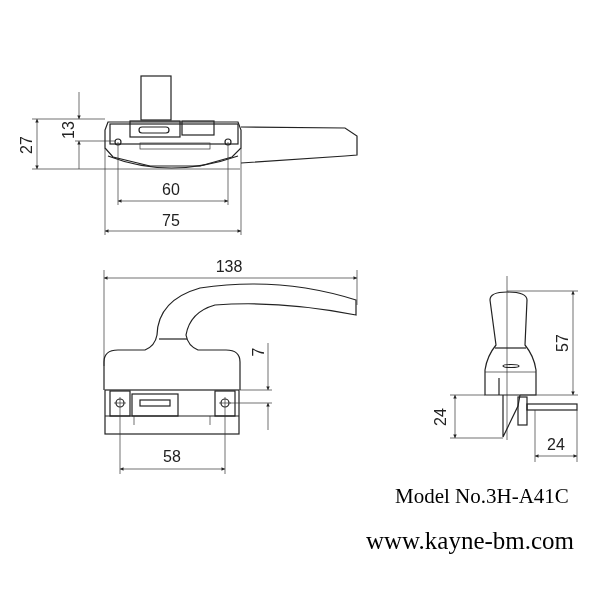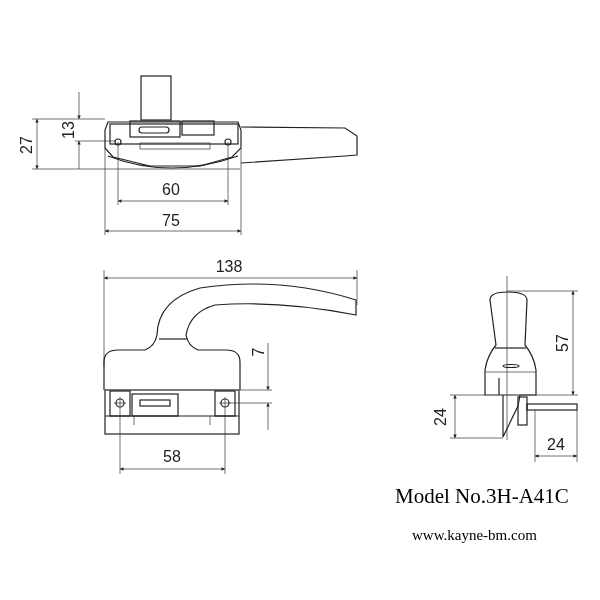--- a/index.html
+++ b/index.html
@@ -3,21 +3,21 @@
 <meta charset="utf-8">
 <style>
   html, body { margin: 0; padding: 0; background: #ffffff; }
   body { width: 600px; height: 600px; position: relative; overflow: hidden; }
   svg { position: absolute; left: 0; top: 0; }
   .ln { stroke: #222; stroke-width: 1.2; fill: none; }
   .thin { stroke: #333; stroke-width: 0.7; fill: none; }
   .dim { font-family: "Liberation Sans", sans-serif; font-size: 16px; fill: #222; }
   .caption { position: absolute; font-family: "Liberation Serif", serif; color: #000; }
   #model { left: 363px; top: 484px; font-size: 21px; margin-left: 32px; }
-  #site { left: 366px; top: 527px; font-size: 15px; margin-left: 46px; }
+  #site { left: 366px; top: 527px; font-size: 25px; }
 </style>
 </head>
 <body>
 
 <svg width="600" height="600" viewBox="0 0 600 600">
   <defs>
     <marker id="arr" viewBox="0 0 10 10" refX="10" refY="5" markerWidth="9" markerHeight="5" orient="auto-start-reverse">
       <path d="M0,0 L10,5 L0,10 z" fill="#222"></path>
     </marker>
   </defs>

